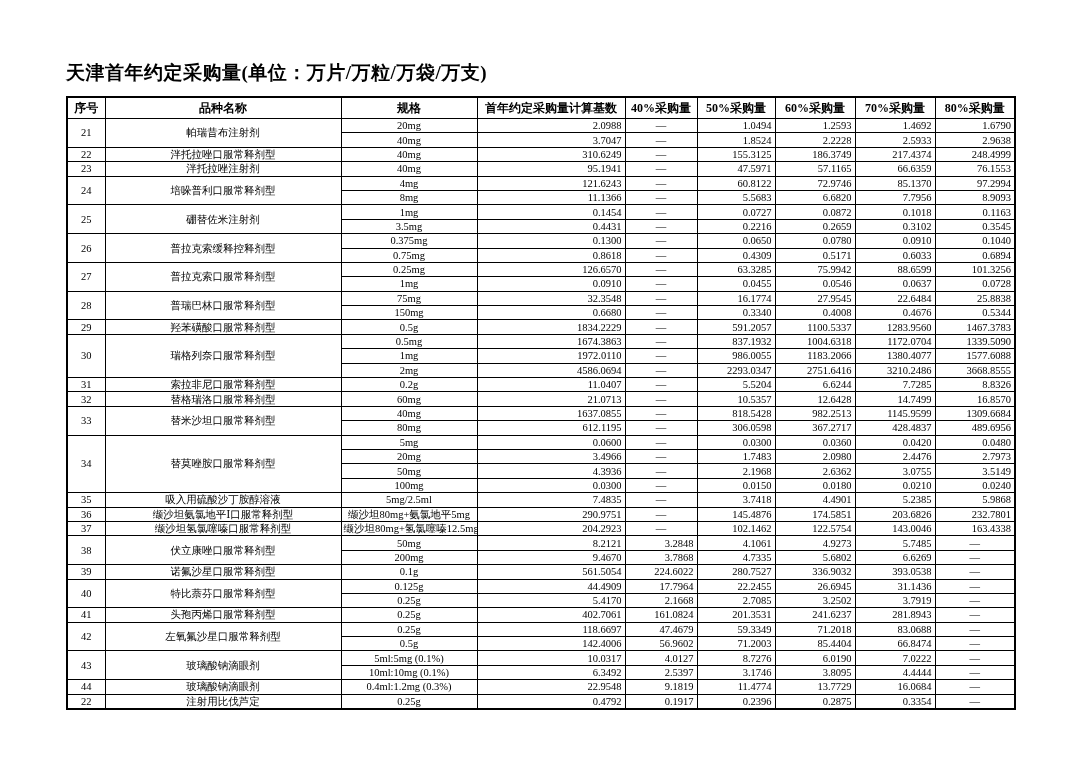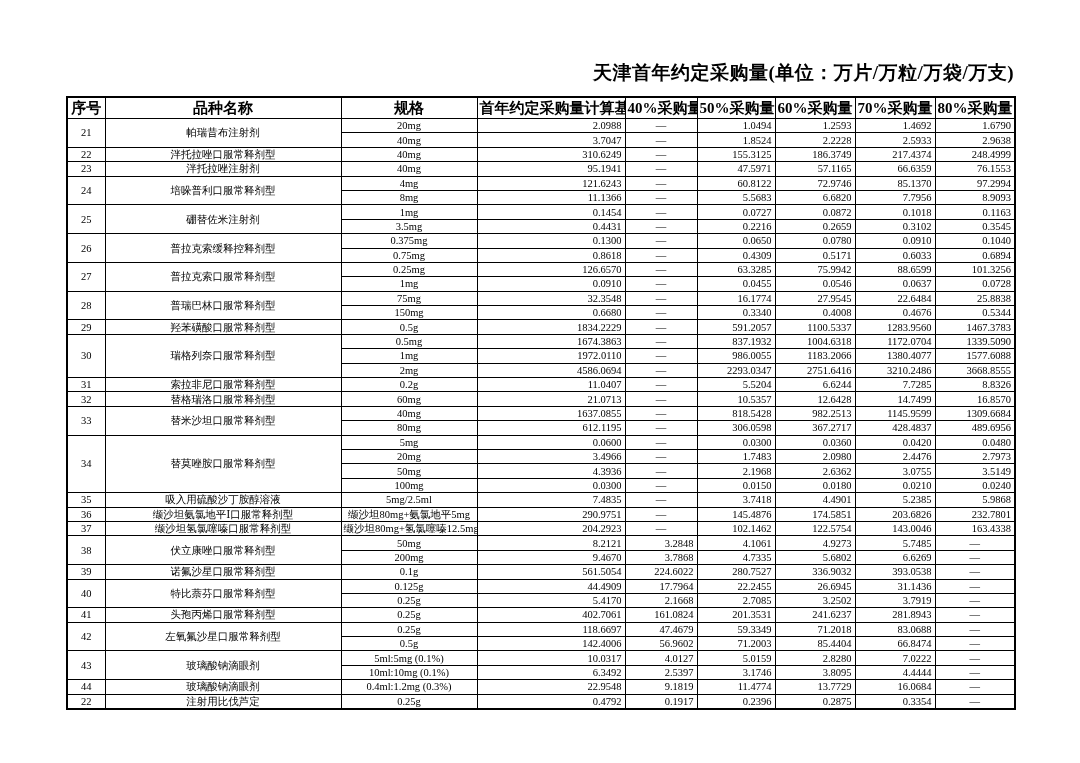--- a/index.html
+++ b/index.html
@@ -12,42 +12,42 @@
     height: 763px;
     position: relative;
     font-family: "Liberation Serif", "DejaVu Serif", serif;
     color: #000000;
   }
   .page-title {
     position: absolute;
     top: 60px;
     left: 66px;
     width: 948px;
-    text-align: right;
+    text-align: left;
     font-size: 19px;
     font-weight: bold;
     letter-spacing: 0.5px;
   }
   table.proc-table {
     position: absolute;
     top: 96px;
     left: 66px;
     width: 948px;
     border-collapse: collapse;
     table-layout: fixed;
     border: 2px solid #000000;
   }
   .proc-table th, .proc-table td {
     border: 1px solid #000000;
     padding: 0 2px;
     overflow: hidden;
     white-space: nowrap;
   }
   .proc-table th {
-    font-size: 15px;
+    font-size: 12px;
     font-weight: bold;
     height: 20px;
     text-align: center;
   }
   .proc-table td {
     font-size: 10.5px;
     height: 13.4px;
     line-height: 1.05;
   }
   .proc-table td.c { text-align: center; }
@@ -460,22 +460,22 @@
         <td class="r">85.4404</td>
         <td class="r">66.8474</td>
         <td class="c">—</td>
       </tr>
       <tr>
         <td class="c" rowspan="2">43</td>
         <td class="c" rowspan="2">玻璃酸钠滴眼剂</td>
         <td class="c">5ml:5mg (0.1%)</td>
         <td class="r">10.0317</td>
         <td class="r">4.0127</td>
-        <td class="r">5.0159</td>
-        <td class="r">2.8280</td>
+        <td class="r">8.7276</td>
+        <td class="r">6.0190</td>
         <td class="r">7.0222</td>
         <td class="c">—</td>
       </tr>
       <tr>
         <td class="c">10ml:10mg (0.1%)</td>
         <td class="r">6.3492</td>
         <td class="r">2.5397</td>
         <td class="r">3.1746</td>
         <td class="r">3.8095</td>
         <td class="r">4.4444</td>

